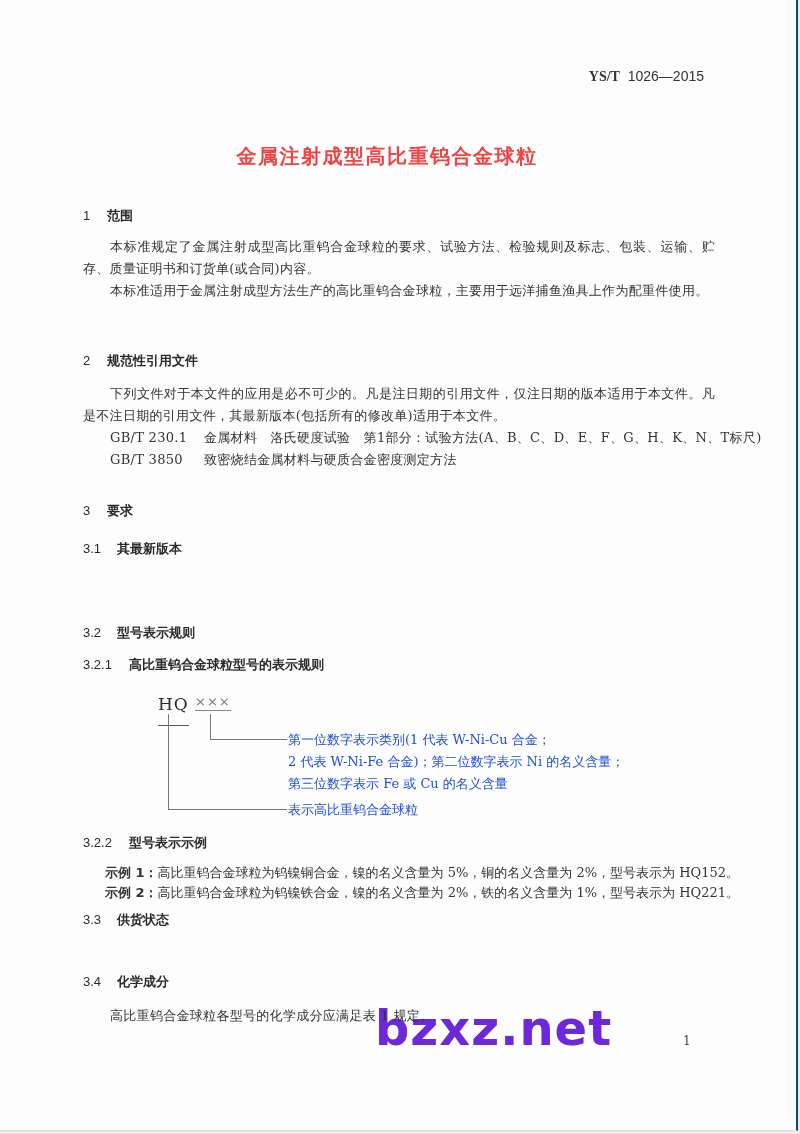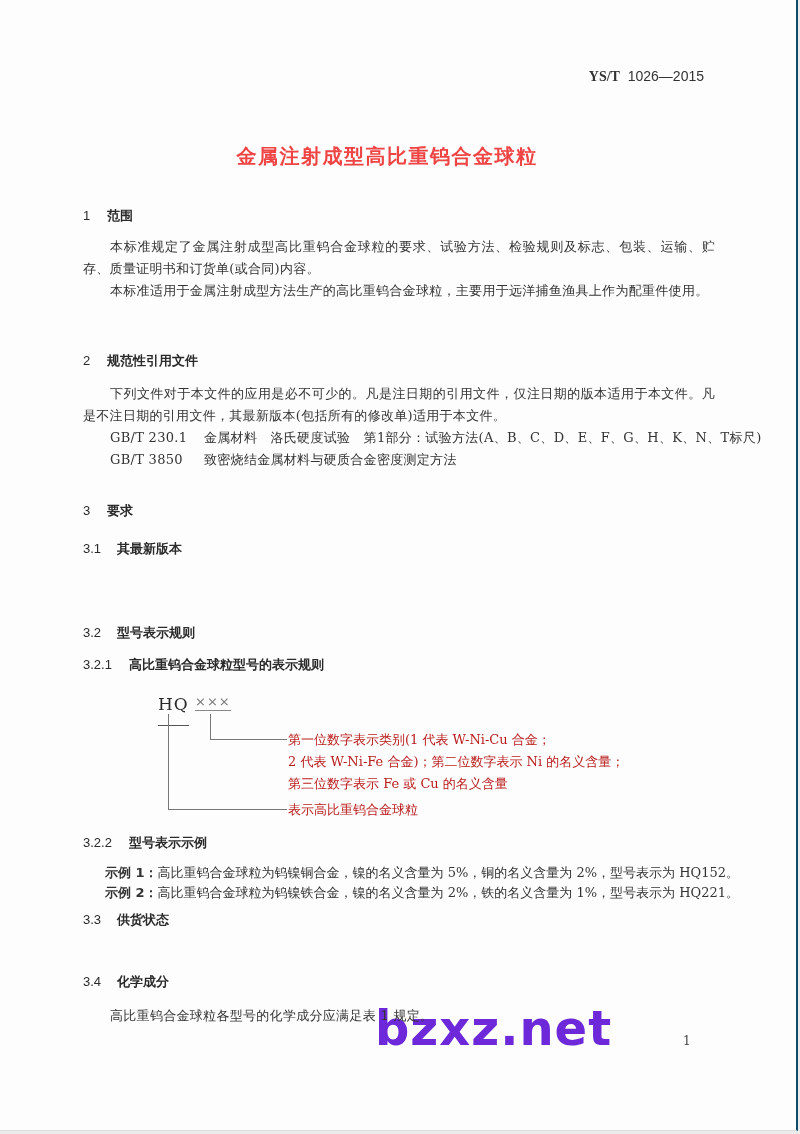--- a/index.html
+++ b/index.html
@@ -63,21 +63,21 @@
     }
     .body-block {
       left: 83px;
       width: 632px;
       white-space: normal;
       text-align: justify;
     }
     .indent { text-indent: 27px; }
     .ref-line { left: 110px; }
     .ref-line .ref-code { display: inline-block; width: 94px; }
-    .diagram-text { font-size: 13px; color: #b91c1c; line-height: 22px; }
+    .diagram-text { font-size: 13px; color: #1d4ed8; line-height: 22px; }
     .hq-label {
       left: 158px; top: 694px;
       font-size: 17px;
       border-bottom: 1px solid #555;
       padding-bottom: 11px;
       letter-spacing: 1px;
     }
     .xxx-label {
       left: 195px; top: 694px;
       font-size: 13px;

